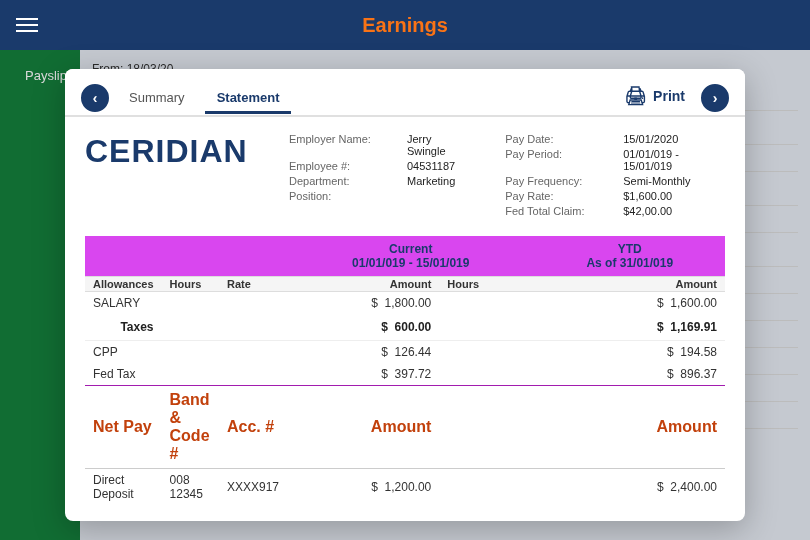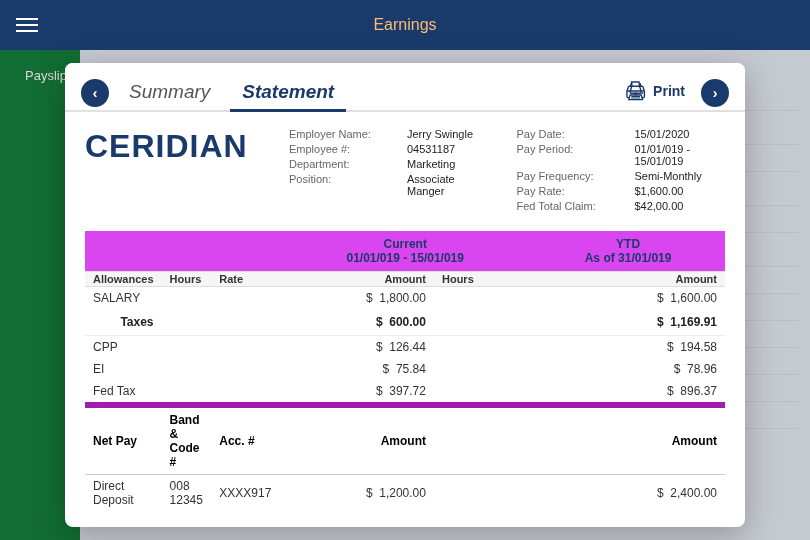--- a/index.html
+++ b/index.html
@@ -29,23 +29,23 @@
       gap: 4px;
       cursor: pointer;
     }
     .hamburger span {
       display: block;
       width: 22px;
       height: 2px;
       background: white;
     }
     .top-bar-title {
-      color: #fdba74;
-      font-size: 16px;
-      font-weight: 400;
+      color: #f97316;
+      font-size: 20px;
+      font-weight: 700;
     }
 
     
     .sidebar {
       position: absolute;
       top: 50px;
       left: 0;
       width: 80px;
       bottom: 0;
       background: #15803d;
@@ -138,27 +138,26 @@
       color: white;
       cursor: pointer;
       display: flex;
       align-items: center;
       justify-content: center;
       font-size: 14px;
       font-weight: bold;
       flex-shrink: 0;
     }
     .tab-label {
-      font-size: 19px;
+      font-size: 13px;
       padding: 6px 12px;
       cursor: pointer;
       color: #555;
       border-bottom: 3px solid transparent;
       margin-bottom: -2px;
-      font-style: italic;
     }
     .tab-label.active {
       color: #1a3a6b;
       border-bottom: 3px solid #1a3a6b;
       font-weight: 600;
     }
     .tabs-spacer { flex: 1; }
     .print-btn {
       display: flex;
       align-items: center;
@@ -263,23 +262,23 @@
     .data-row td {
       padding: 4px 8px;
       color: #333;
       font-size: 12px;
     }
 
     
     .net-pay-row td {
       padding: 5px 8px;
       font-weight: 700;
-      color: #000000;
-      font-size: 12px;
-      border-top: 6px solid #a21caf;
+      color: #c2410c;
+      font-size: 16px;
+      border-top: 1px solid #a21caf;
       border-bottom: 1px solid #ccc;
     }
 
     .amount-col {
       text-align: right;
     }
   </style>
 </head>
 <body>
 
@@ -345,21 +344,20 @@
             <div class="info-row">
               <span class="info-label">Employee #:</span>
               <span class="info-value">04531187</span>
             </div>
             <div class="info-row">
               <span class="info-label">Department:</span>
               <span class="info-value">Marketing</span>
             </div>
             <div class="info-row">
               <span class="info-label">Position:</span>
-              <span class="info-value">Associate Manger</span>
             </div>
           </div>
           <div class="info-col">
             <div class="info-row">
               <span class="info-label">Pay Date:</span>
               <span class="info-value">15/01/2020</span>
             </div>
             <div class="info-row">
               <span class="info-label">Pay Period:</span>
               <span class="info-value">01/01/019 - 15/01/019</span>
@@ -424,28 +422,20 @@
 
         <tr class="data-row">
           <td>CPP</td>
           <td></td>
           <td></td>
           <td class="amount-col">$ &nbsp;<span>126.44</span></td>
           <td></td>
           <td class="amount-col">$ &nbsp;<span>194.58</span></td>
         </tr>
 
-        <tr class="data-row">
-          <td>EI</td>
-          <td></td>
-          <td></td>
-          <td class="amount-col">$ &nbsp;<span>75.84</span></td>
-          <td></td>
-          <td class="amount-col">$ &nbsp;<span>78.96</span></td>
-        </tr>
 
         <tr class="data-row">
           <td>Fed Tax</td>
           <td></td>
           <td></td>
           <td class="amount-col">$ &nbsp;<span>397.72</span></td>
           <td></td>
           <td class="amount-col">$ &nbsp;<span>896.37</span></td>
         </tr>
 

